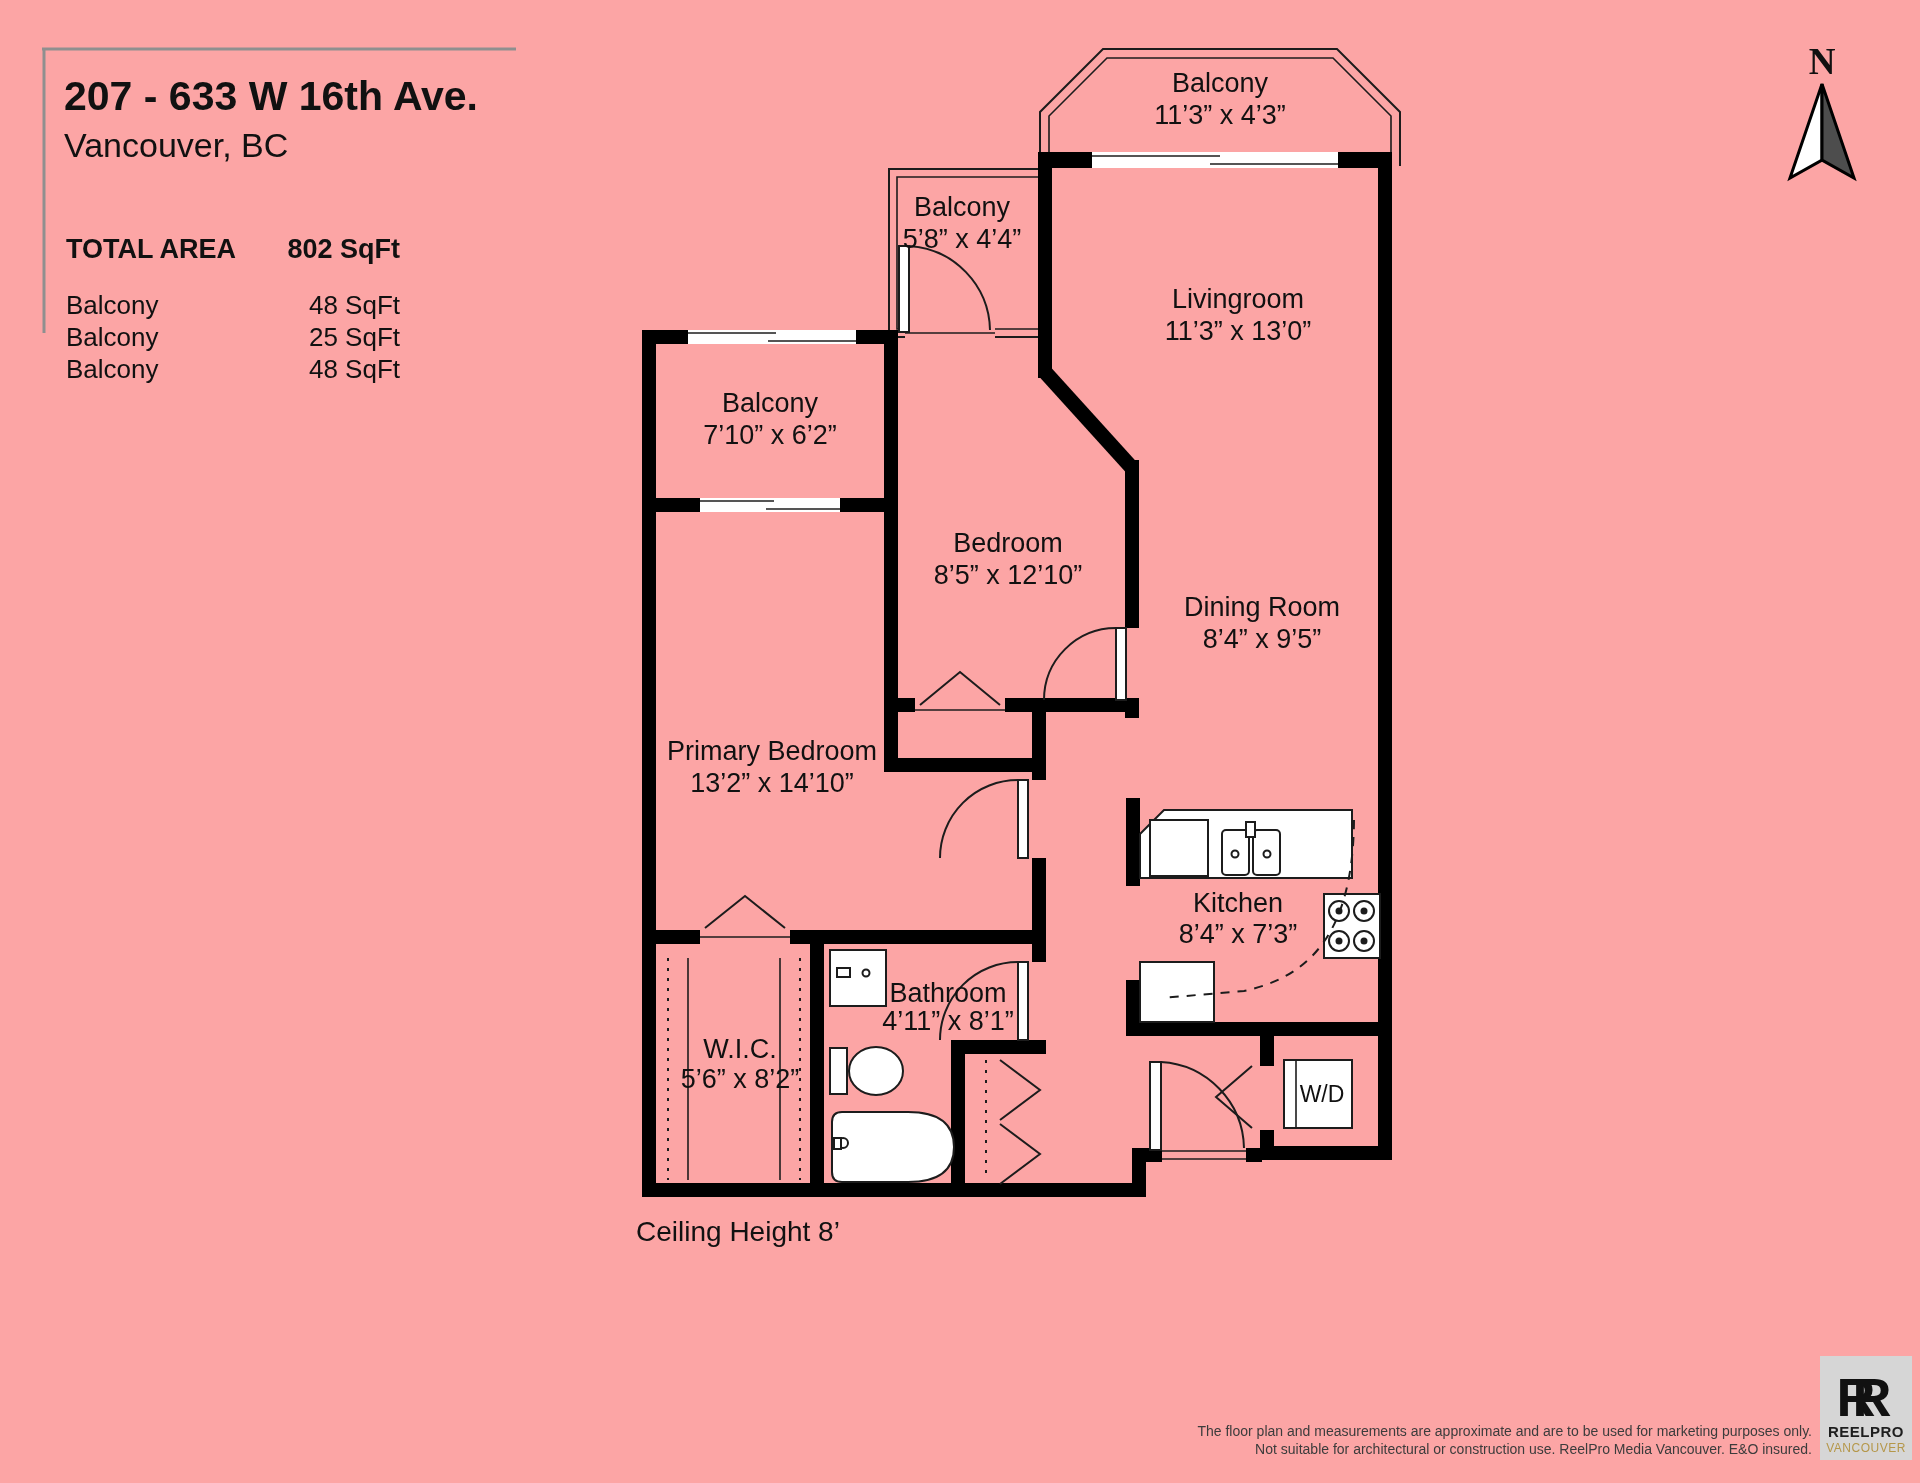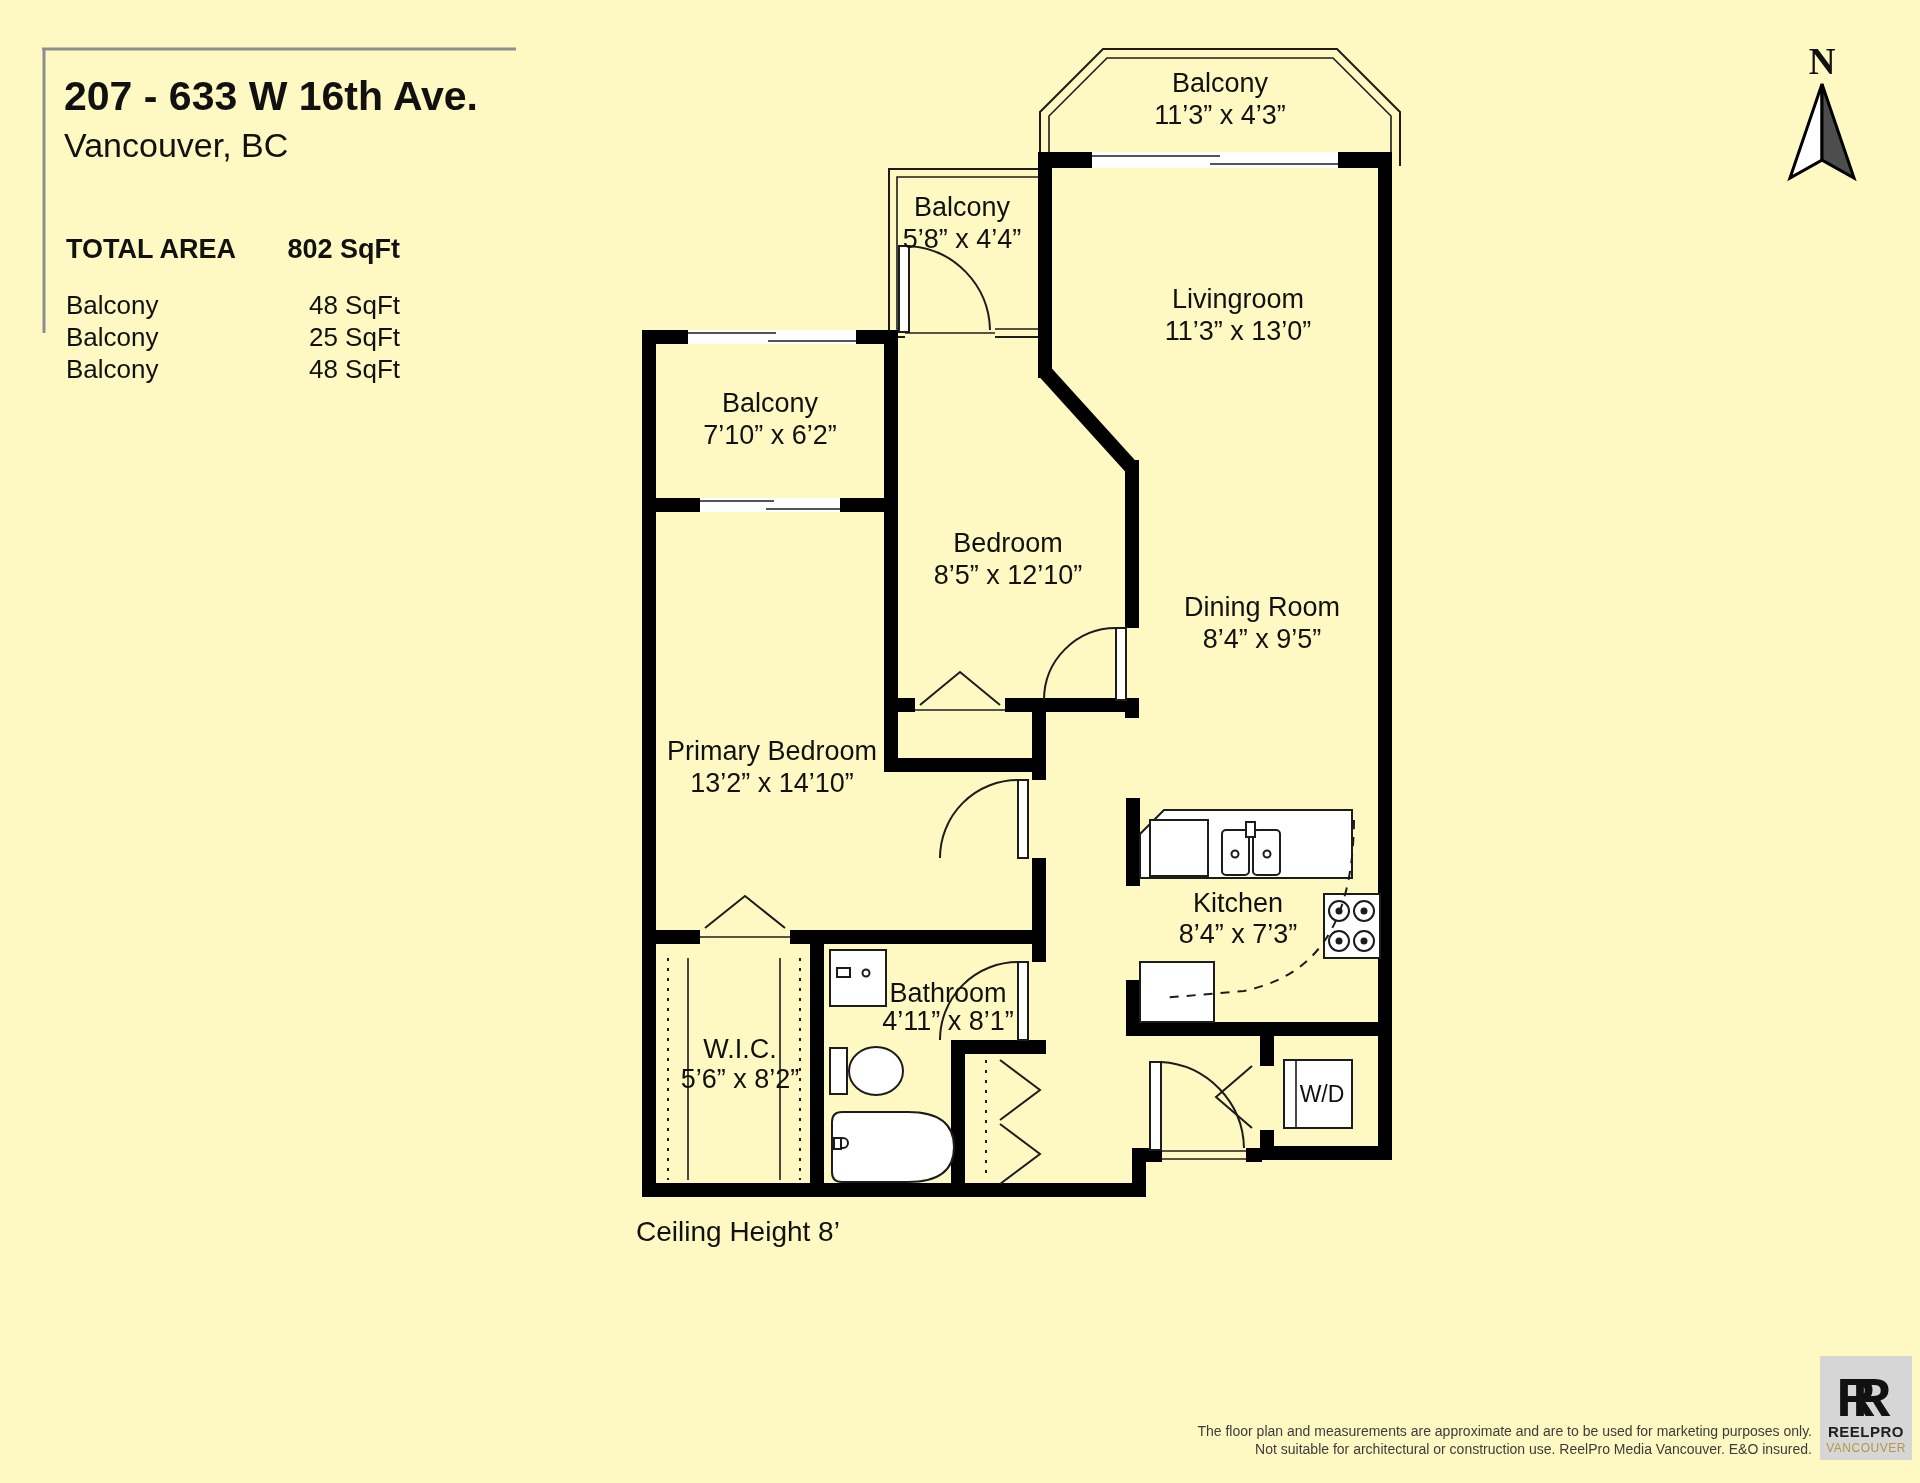--- a/index.html
+++ b/index.html
@@ -1,16 +1,16 @@
 <!DOCTYPE html>
 <html><head>
 <meta charset="utf-8">
 <style>
   html,body{margin:0;padding:0;background:#e9e9e9;}
-  .canvas{position:relative;width:1920px;height:1483px;background:#fef9c3;overflow:hidden;
+  .canvas{position:relative;width:1920px;height:1483px;background:#fca5a5;overflow:hidden;
           font-family:"Liberation Sans", sans-serif;}
   svg{position:absolute;left:0;top:0;}
   text{fill:#111;}
   .t-room{font-size:27px;}
   .t-addr1{font-size:41px;font-weight:bold;}
   .t-addr2{font-size:34px;}
   .t-tbl-b{font-size:27px;font-weight:bold;}
   .t-tbl{font-size:26px;}
   .t-ceil{font-size:28px;}
   .t-wd{font-size:23px;}

